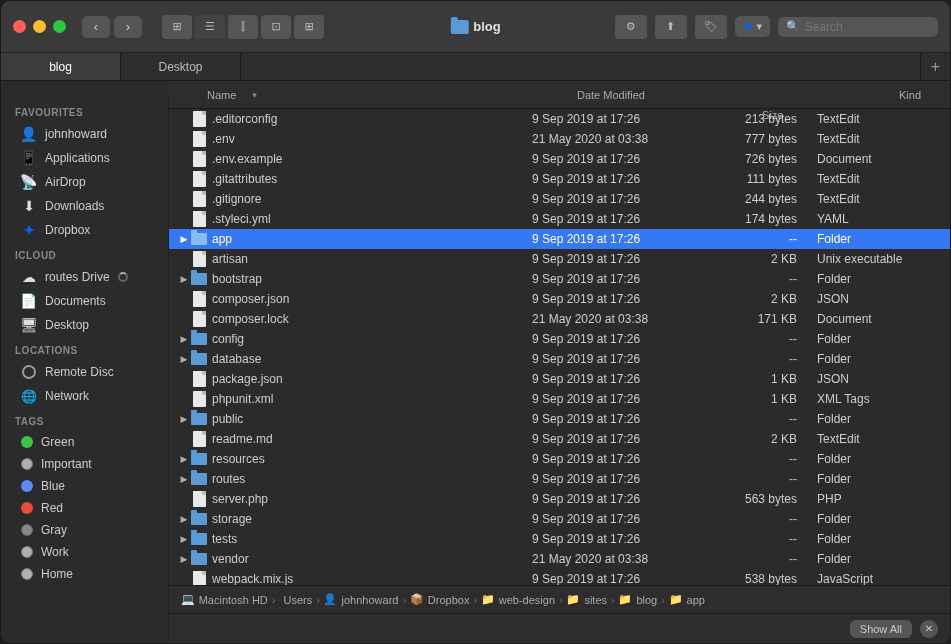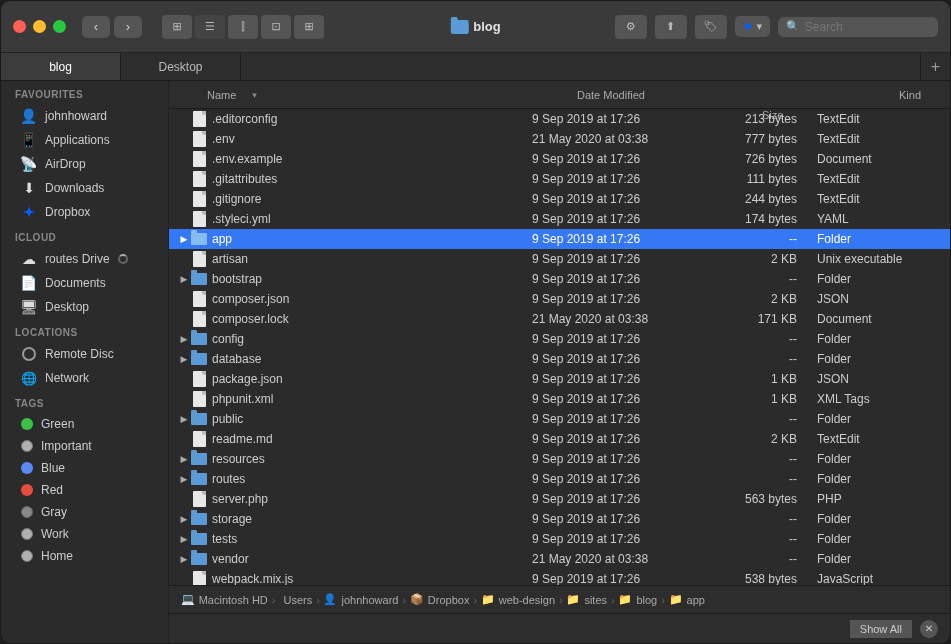--- a/index.html
+++ b/index.html
@@ -220,20 +220,21 @@
     }
 
     
     .sidebar {
       width: 168px;
       background: #2b2b2b;
       border-right: 1px solid #222;
       overflow-y: auto;
       flex-shrink: 0;
       padding: 0 0;
+      margin-top: 18px;
     }
     .sidebar::-webkit-scrollbar { width: 4px; }
     .sidebar::-webkit-scrollbar-thumb { background: #555; border-radius: 2px; }
 
     .sidebar-section-label {
       font-size: 10px;
       font-weight: 700;
       color: #888;
       text-transform: uppercase;
       padding: 8px 14px 4px;
@@ -430,21 +431,21 @@
       border-top: 1px solid #1a1a1a;
       display: flex;
       align-items: center;
       justify-content: flex-end;
       padding: 0 12px;
       gap: 8px;
       flex-shrink: 0;
     }
     .show-all-btn {
       background: #555;
-      border-radius: 0;
+      border-radius: 6px;
       padding: 3px 10px;
       font-size: 11px;
       color: #ccc;
       cursor: pointer;
     }
     .close-bottom-btn {
       width: 18px;
       height: 18px;
       background: #555;
       border-radius: 50%;

